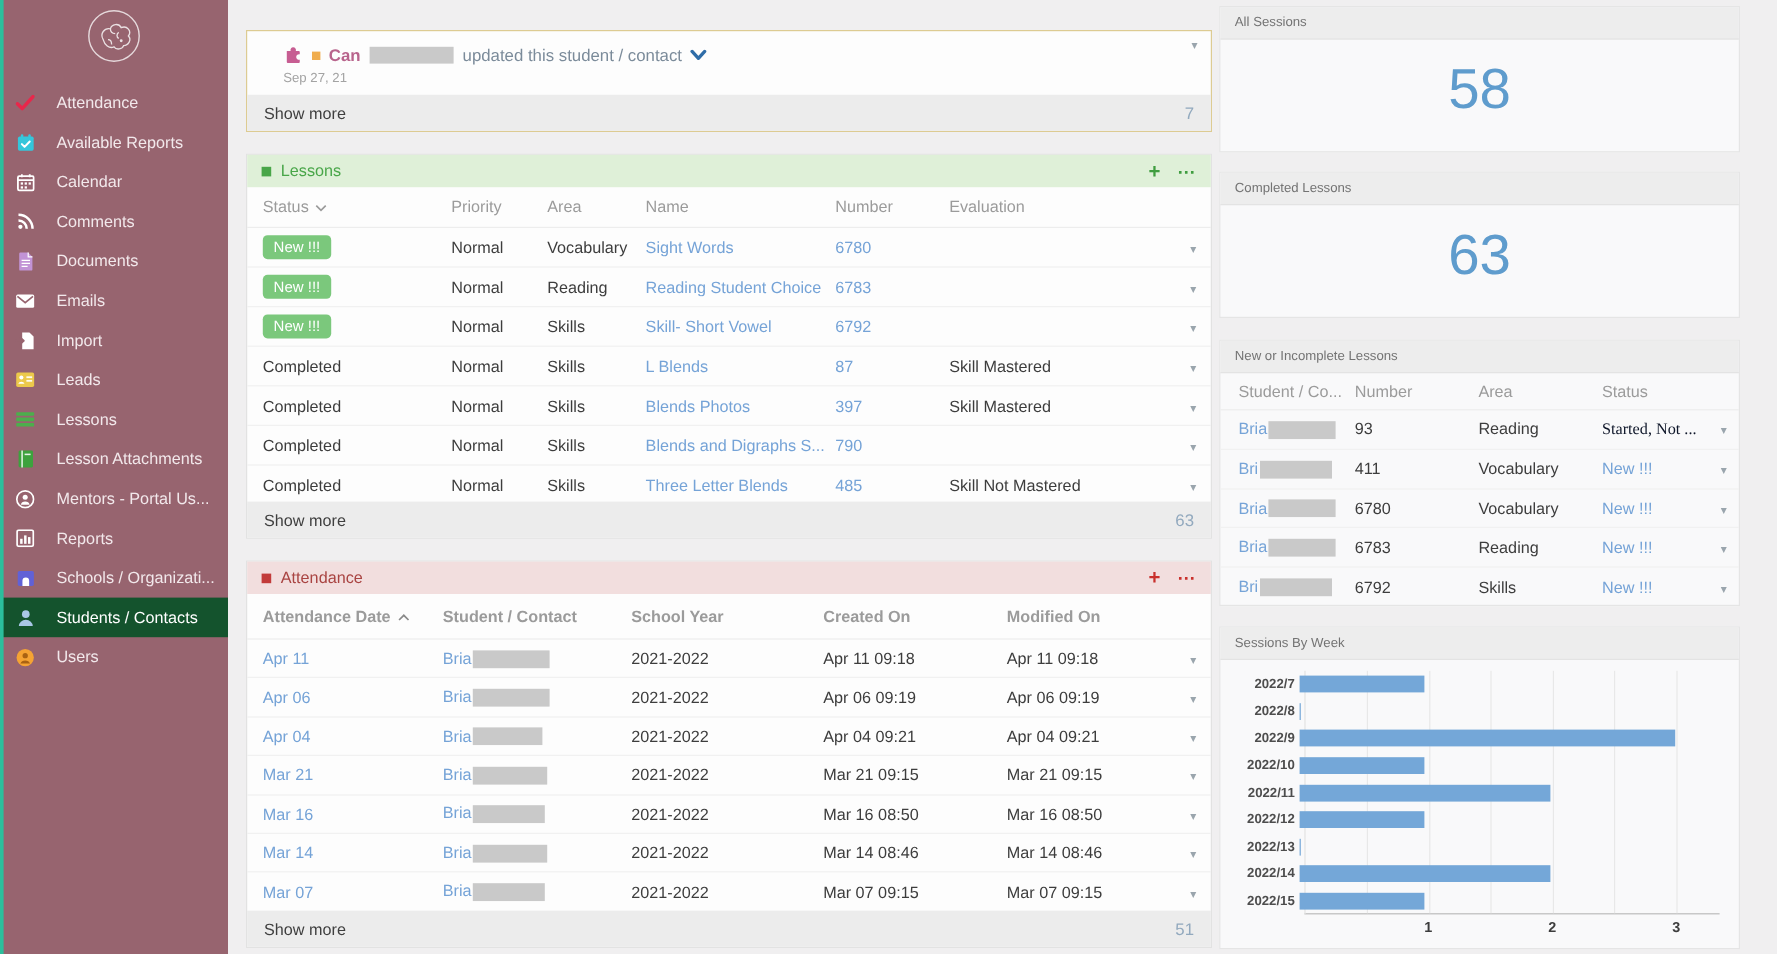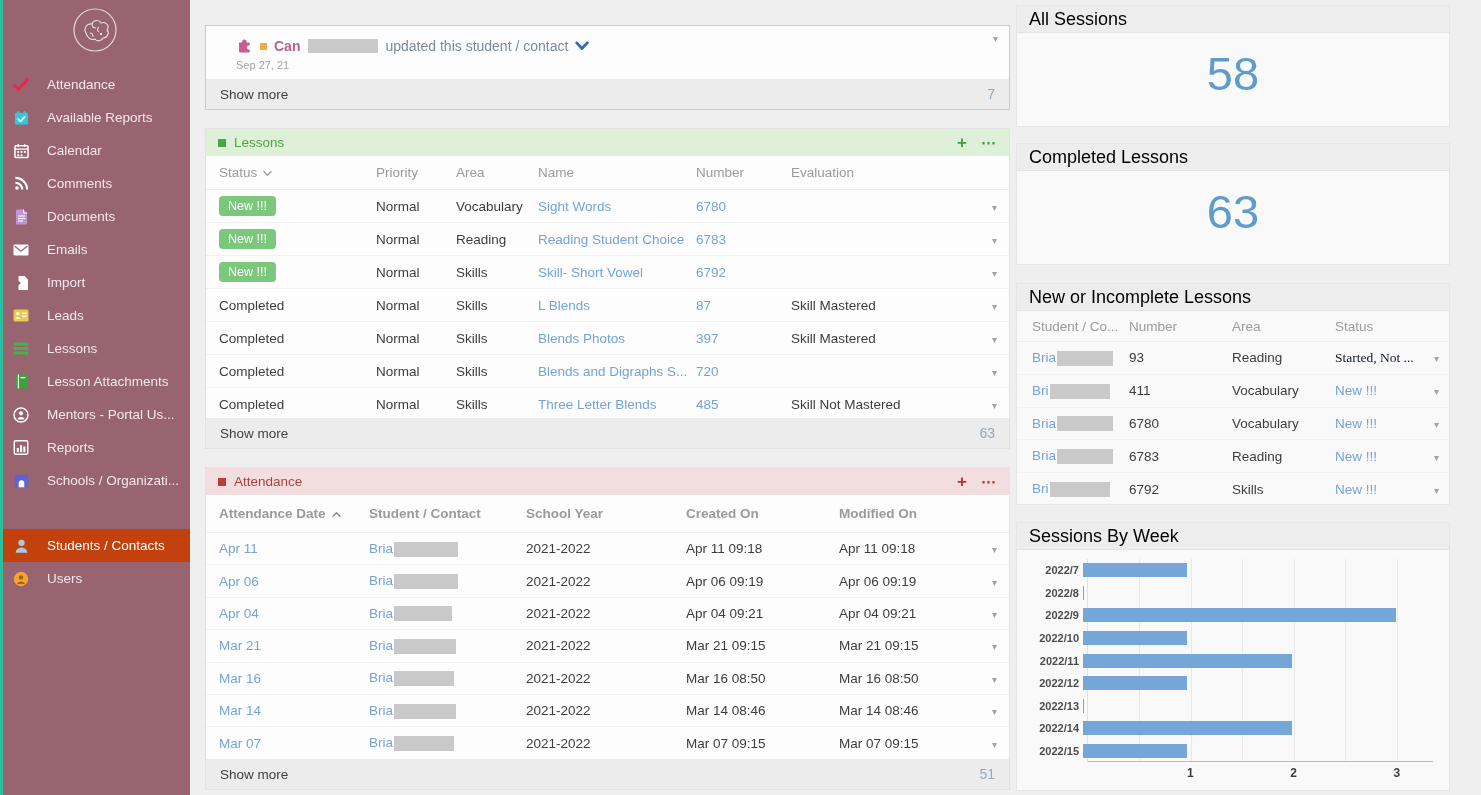--- a/index.html
+++ b/index.html
@@ -6,21 +6,21 @@
   body { font-family:"Liberation Sans", sans-serif; background:#f0eff0; }
   .page { position:relative; width:1481px; height:795px; background:#f0eff0; overflow:hidden; }
   a { text-decoration:none; }
 
   
   .sidebar { position:absolute; left:0; top:0; width:190px; height:795px; background:#97646f; }
   .accent-stripe { position:absolute; left:0; top:0; width:3px; height:795px; background:#2bbf9c; z-index:2; }
   .logo-wrap { padding-top:7px; text-align:center; }
   .menu { margin-top:11px; }
   .menu-item { display:flex; align-items:center; height:33px; padding-left:13px; color:#f2e8eb; font-size:13.5px; cursor:pointer; }
-  .menu-item.active { background:#c2410c; color:#ffffff;margin-top:32px; }
+  .menu-item.active { background:#14532d; color:#ffffff; }
   .mi-icon { width:16px; height:16px; flex:none; margin-right:18px; display:flex; align-items:center; justify-content:center; }
 
   
   .panel { position:absolute; background:#fdfdfd; border:1px solid #e2e2e2; }
   .panel-footer { position:absolute; left:0; right:0; bottom:0; height:30px; background:#ececec;
                   display:flex; align-items:center; justify-content:space-between; padding:0 14px;
                   font-size:13.5px; color:#3f3f3f; cursor:pointer; }
   .footer-count { color:#92a9be; font-size:14px; }
   .caret { color:#9aa5ad; font-size:10px; line-height:1; cursor:pointer; }
   .caret::after { content:"▾"; }
@@ -73,21 +73,21 @@
   .a-date { width:150px; }
   .a-student { width:157px; overflow:hidden; white-space:nowrap; }
   .a-year { width:160px; }
   .a-created { width:153px; }
   .a-modified { flex:1; }
   .a-caret { width:30px; text-align:right; padding-right:12px; }
 
   
   .rpanel { position:absolute; left:1016px; width:434px; background:#f9f9fa; border:1px solid #e5e5e5; }
   .rp-header { height:27px; background:#ededed; border-bottom:1px solid #e3e3e3; display:flex; align-items:center;
-               padding:0 12px; font-size:18px; color:#000000; }
+               padding:0 12px; font-size:11px; color:#737373; }
   .p-all { top:5px; height:122px; }
   .p-completed { top:143px; height:122px; }
   .bignum { text-align:center; font-size:47px; color:#5f9ccd; margin-top:13px; font-weight:normal; }
   .p-newinc { top:283px; height:222px; }
   .r-thead { height:31px; }
   .r-row { height:32.8px; }
   .pad-r { padding-left:15px; }
   .r-student { width:97px; overflow:hidden; white-space:nowrap; }
   .r-number { width:103px; }
   .r-area { width:103px; }
@@ -397,21 +397,21 @@
       <span class="c-name"><a class="link">Blends Photos</a></span>
       <span class="c-number"><a class="link">397</a></span>
       <span class="c-eval">Skill Mastered</span>
       <span class="c-caret"><span class="caret"></span></span>
     </div>
     <div class="flexrow trow l-row pad-l">
       <span class="c-status">Completed</span>
       <span class="c-priority">Normal</span>
       <span class="c-area">Skills</span>
       <span class="c-name"><a class="link">Blends and Digraphs S...</a></span>
-      <span class="c-number"><a class="link">720</a></span>
+      <span class="c-number"><a class="link">790</a></span>
       <span class="c-eval"></span>
       <span class="c-caret"><span class="caret"></span></span>
     </div>
     <div class="flexrow trow l-row pad-l">
       <span class="c-status">Completed</span>
       <span class="c-priority">Normal</span>
       <span class="c-area">Skills</span>
       <span class="c-name"><a class="link">Three Letter Blends</a></span>
       <span class="c-number"><a class="link">485</a></span>
       <span class="c-eval">Skill Not Mastered</span>

